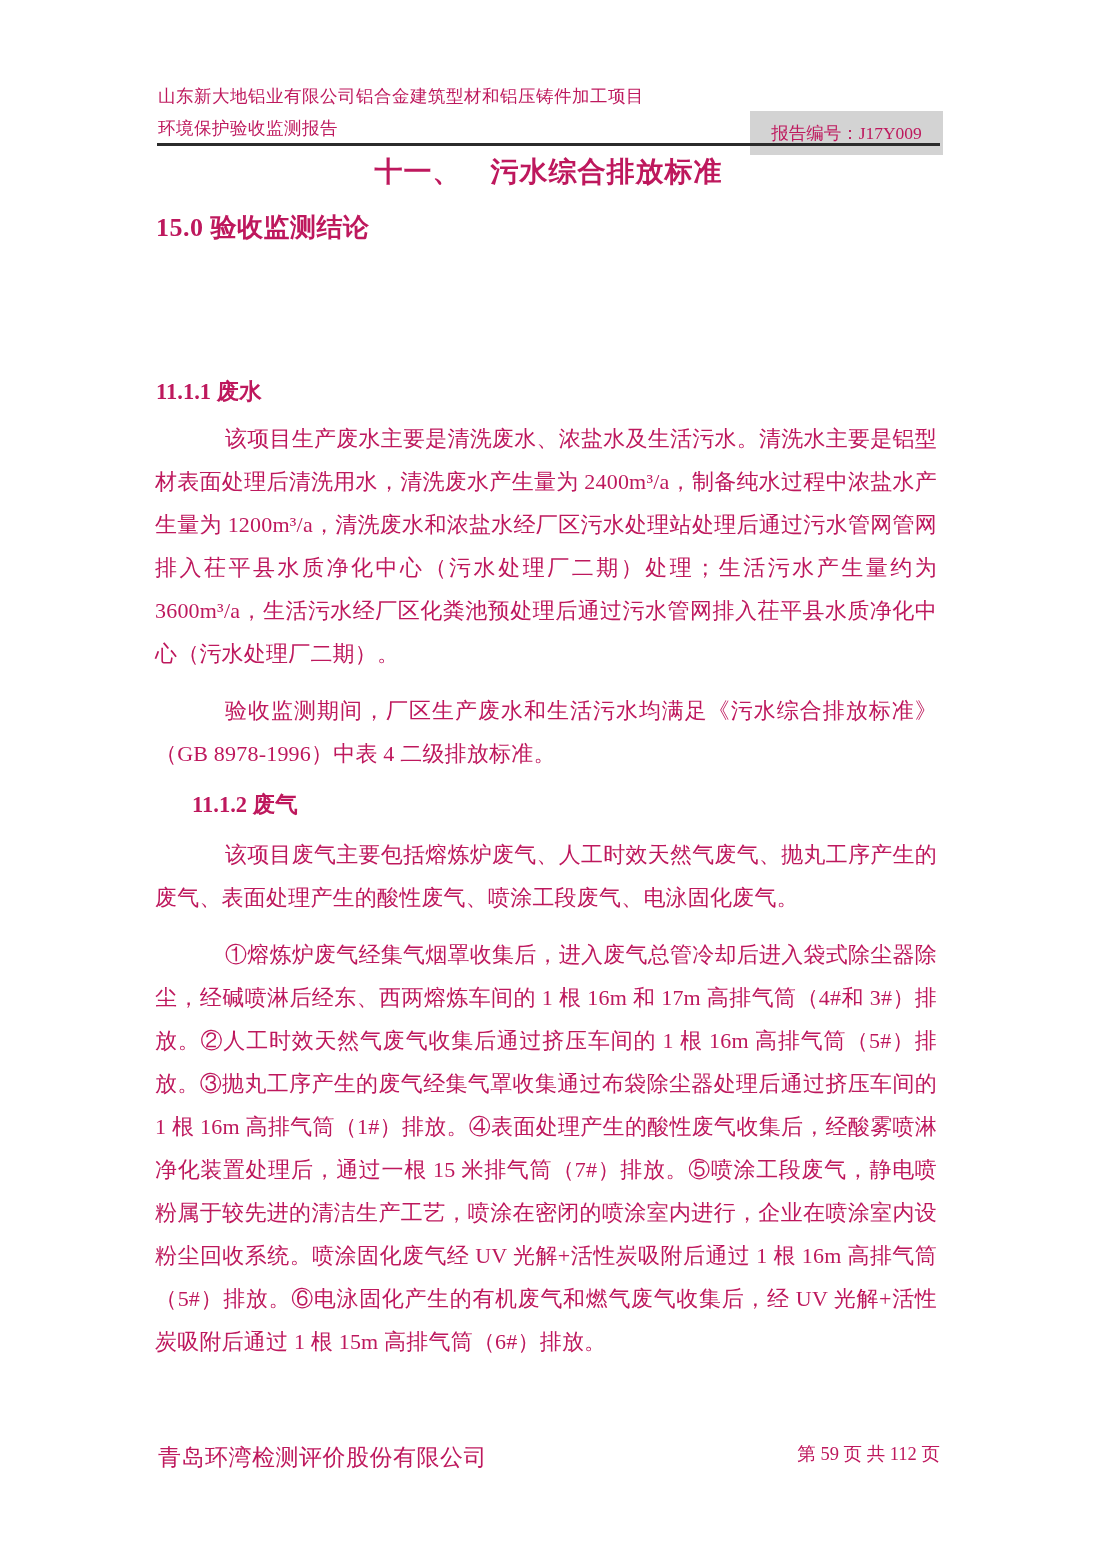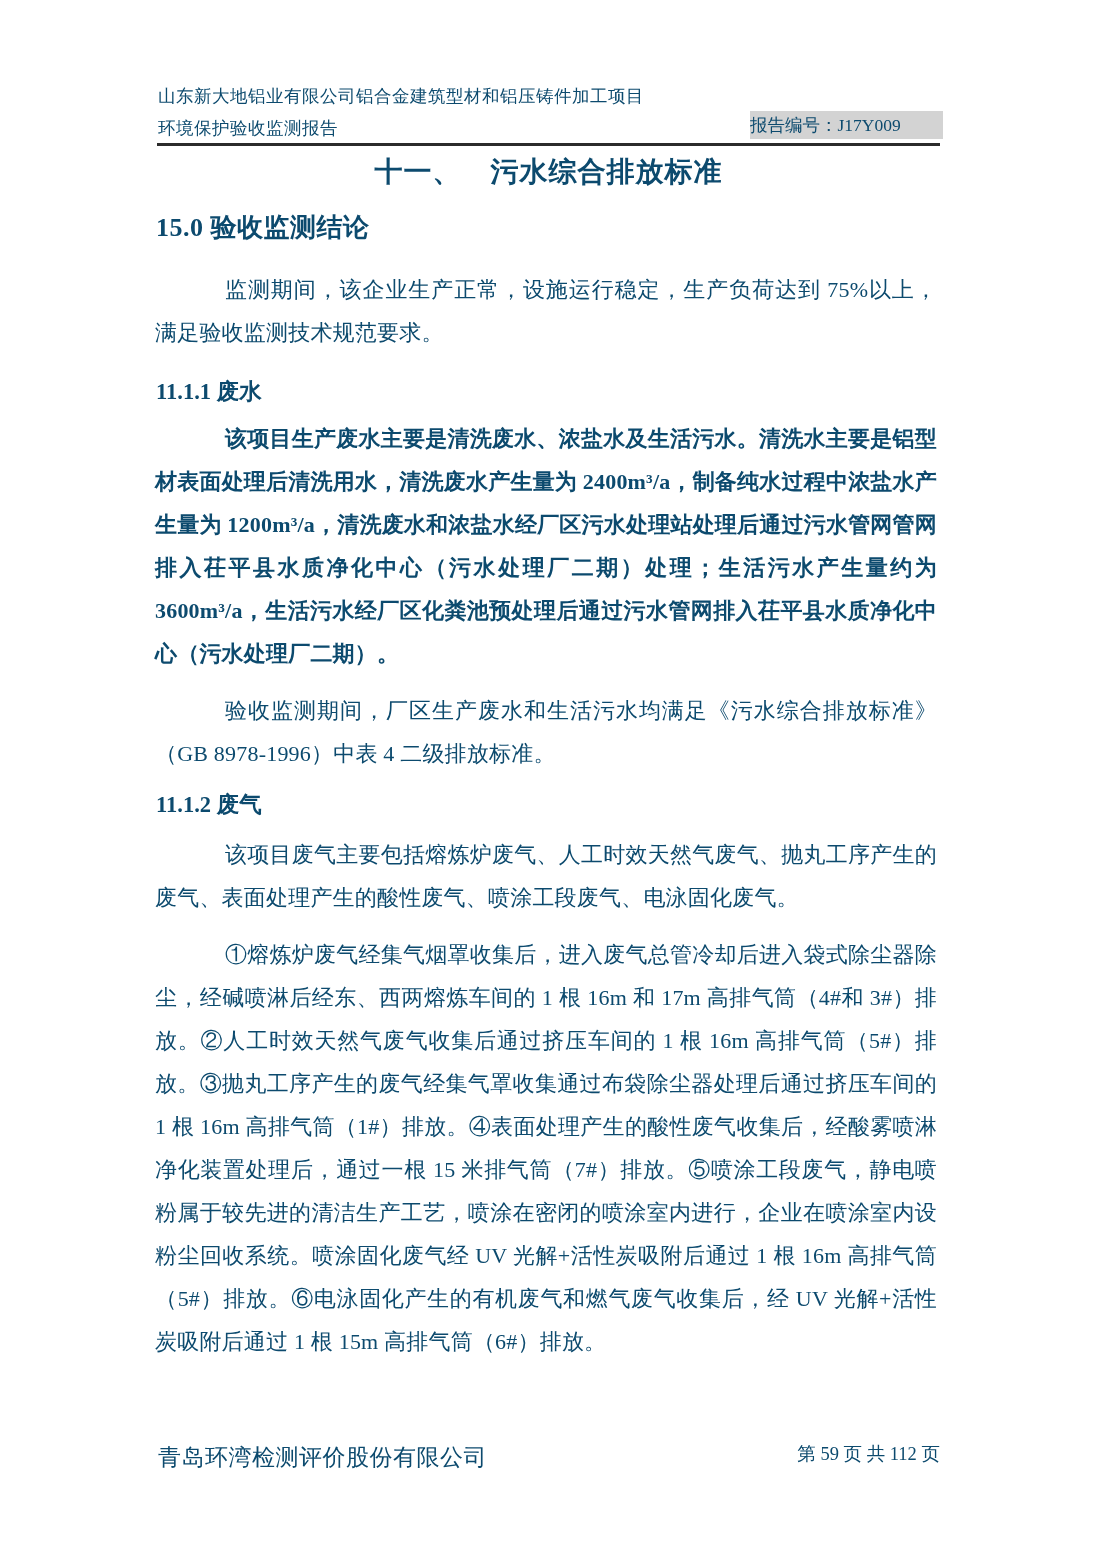--- a/index.html
+++ b/index.html
@@ -2,39 +2,39 @@
 <html><head>
 <meta charset="utf-8">
 <style>
   html, body { margin: 0; padding: 0; background: #ffffff; }
   .page {
     position: relative;
     width: 1100px;
     height: 1555px;
     background: #ffffff;
     font-family: "Liberation Serif", "DejaVu Serif", serif;
-    color: #0c4a6e;
+    color: #be185d;
     overflow: hidden;
   }
   .abs { position: absolute; }
 
   
   .hdr-line1 {
     left: 158px; top: 84px;
     font-size: 17.5px; letter-spacing: 0.5px;
   }
   .hdr-line2 {
     left: 158px; top: 116px;
     font-size: 17.5px; letter-spacing: 0.5px;
   }
   .report-band {
     left: 750px; top: 111px;
-    width: 193px; height: 28px;
+    width: 193px; height: 44px;
     background: #d3d3d3;
-    display: flex; align-items: center; justify-content: flex-start;
+    display: flex; align-items: center; justify-content: center;
     font-size: 17.5px;
   }
   .hdr-rule {
     left: 157px; top: 143px;
     width: 783px; height: 3px;
     background: #2b2b2b;
   }
 
   
   .doc-title {
@@ -44,35 +44,35 @@
     font-size: 28px; font-weight: 700;
     letter-spacing: 1px;
   }
   .h2 {
     left: 156px; top: 210px;
     font-size: 26px; font-weight: 700;
     letter-spacing: 0.5px;
   }
   .h3 { font-size: 22.5px; font-weight: 700; left: 156px; text-align: center; }
   .h3-wastewater { top: 376px; }
-  .h3-wastegas  { top: 789px; }
+  .h3-wastegas  { top: 789px; margin-left: 36px; }
 
   
   .para {
     left: 155px;
     width: 782px;
     font-size: 22px;
     line-height: 43px;
     text-align: justify;
     text-align-last: left;
     text-indent: 70px;
     letter-spacing: 0.2px;
   }
   .p-summary   { top: 268px; }
-  .p-ww1       { top: 417px; font-weight: bold; }
+  .p-ww1       { top: 417px; }
   .p-ww2       { top: 689px; }
   .p-wg1       { top: 833px; font-family: Liberation Serif, serif; }
   .p-wg2       { top: 933px; }
   .p-wg3       { top: 1381px; }
 
   
   .footer-company {
     left: 158px; top: 1442px;
     font-size: 23px; letter-spacing: 0.5px;
   }
@@ -93,21 +93,20 @@
   <div class="abs report-band">
     <span>报告编号：J17Y009</span>
   </div>
 
   <div class="abs hdr-rule"></div>
 
   <div class="abs doc-title">十一、 污水综合排放标准</div>
 
   <div class="abs h2">15.0 验收监测结论</div>
 
-  <div class="abs para p-summary">监测期间，该企业生产正常，设施运行稳定，生产负荷达到 75%以上，满足验收监测技术规范要求。</div>
 
   <div class="abs h3 h3-wastewater">11.1.1 废水</div>
 
   <div class="abs para p-ww1">该项目生产废水主要是清洗废水、浓盐水及生活污水。清洗水主要是铝型材表面处理后清洗用水，清洗废水产生量为 2400m³/a，制备纯水过程中浓盐水产生量为 1200m³/a，清洗废水和浓盐水经厂区污水处理站处理后通过污水管网管网排入茌平县水质净化中心（污水处理厂二期）处理；生活污水产生量约为 3600m³/a，生活污水经厂区化粪池预处理后通过污水管网排入茌平县水质净化中心（污水处理厂二期）。</div>
 
   <div class="abs para p-ww2">验收监测期间，厂区生产废水和生活污水均满足《污水综合排放标准》（GB 8978-1996）中表 4 二级排放标准。</div>
 
   <div class="abs h3 h3-wastegas">11.1.2 废气</div>
 
   <div class="abs para p-wg1">该项目废气主要包括熔炼炉废气、人工时效天然气废气、抛丸工序产生的废气、表面处理产生的酸性废气、喷涂工段废气、电泳固化废气。</div>

